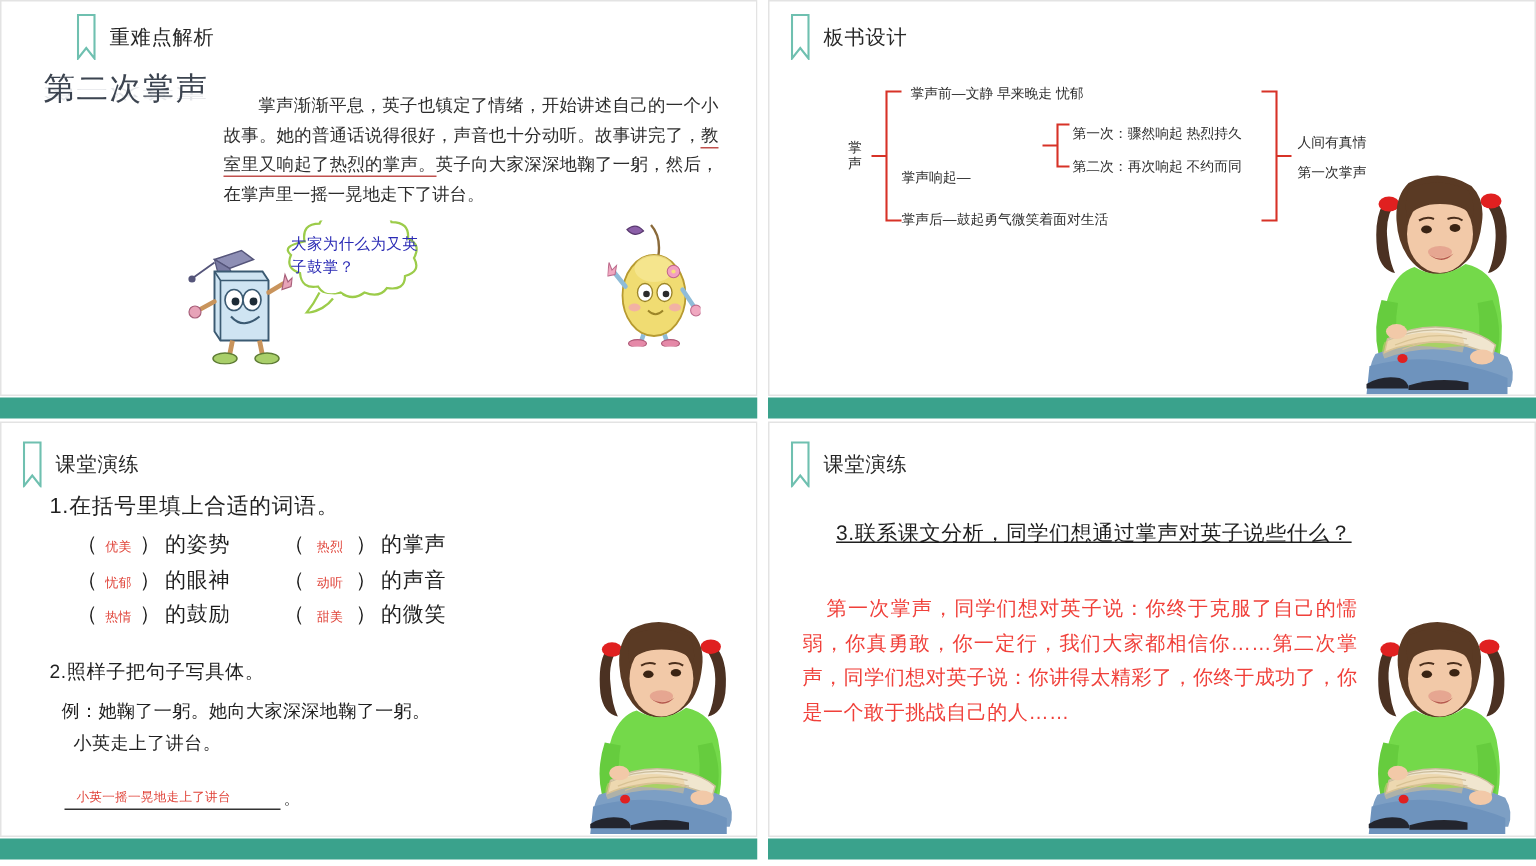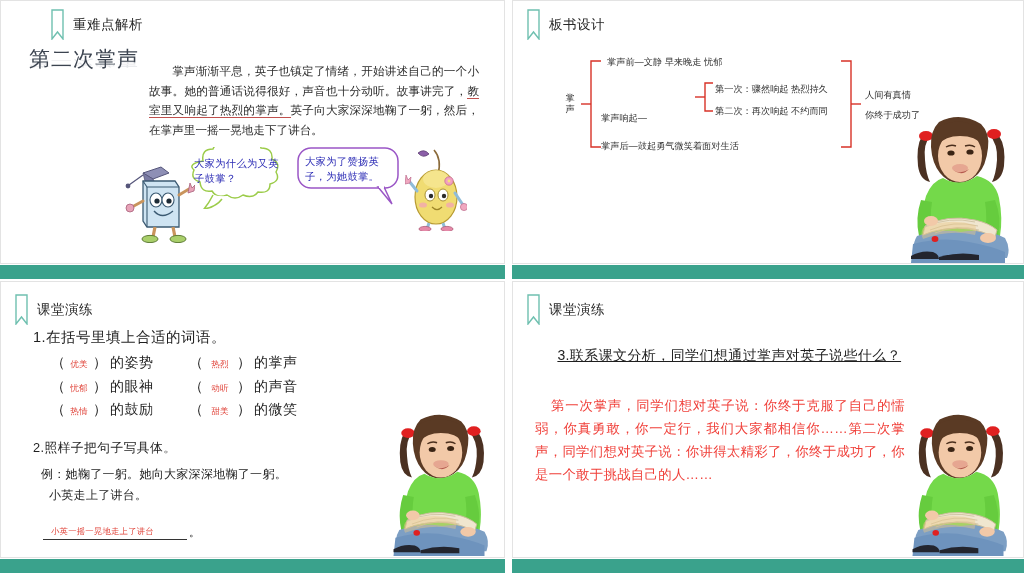--- a/index.html
+++ b/index.html
@@ -166,28 +166,20 @@
       <svg width="104" height="62" viewBox="0 0 104 62">
         <path d="M20 14 q-2 -12 10 -12 q4 -9 15 -6 q8 -8 18 -1 q12 -4 15 6 q12 0 11 11
                  q9 4 4 13 q5 9 -6 12 q0 10 -12 8 q-5 7 -15 3 q-8 6 -16 0 q-10 4 -15 -4
                  q-11 2 -12 -9 q-10 -3 -6 -12 q-7 -6 9 -9 Z" fill="#ffffff" stroke="#9ccc4a" stroke-width="1.5"></path>
         <path d="M30 48 q-4 8 -9 14 q12 -2 18 -10" fill="#ffffff" stroke="#9ccc4a" stroke-width="1.5"></path>
         <path d="M31 49 q6 2 14 1" fill="#ffffff" stroke="#ffffff" stroke-width="2"></path>
       </svg>
       <div class="txt">大家为什么为又英子鼓掌？</div>
     </div>
 
-    <div class="bub bub-purple">
-      <svg width="112" height="62" viewBox="0 0 112 62">
-        <rect x="2" y="2" width="100" height="40" rx="13" ry="13" fill="#ffffff" stroke="#9a56c6" stroke-width="1.5"></rect>
-        <path d="M82 41 L96 58 L88 41 Z" fill="#ffffff" stroke="#9a56c6" stroke-width="1.5"></path>
-        <path d="M83 41 L88 41" stroke="#ffffff" stroke-width="2"></path>
-      </svg>
-      <div class="txt">大家为了赞扬英子，为她鼓掌。</div>
-    </div>
   </div>
 
   <div class="slide s-tr">
 
     <div class="hdr" style="left:14px;top:8px;">
       <svg class="ribbon" viewBox="0 0 13 31">
         <path d="M1 1 H12 V30 L6.5 23 L1 30 Z" fill="#ffffff" stroke="#6fc0b0" stroke-width="1.4"></path>
       </svg>
       <span class="hdr-title">板书设计</span>
     </div>
@@ -204,21 +196,21 @@
         <path d="M278 12 H288 V98 H278" fill="none" stroke="#d73227" stroke-width="1.4"></path>
         <path d="M288 55 H298" fill="none" stroke="#d73227" stroke-width="1.4"></path>
       </svg>
       <div class="lbl" style="left:0px;top:44px;width:14px;white-space:normal;text-align:center;line-height:11px;">掌声</div>
       <div class="lbl" style="left:44px;top:7px;">掌声前—文静 早来晚走 忧郁</div>
       <div class="lbl" style="left:38px;top:49px;margin-top:14px;">掌声响起—</div>
       <div class="lbl" style="left:152px;top:34px;">第一次：骤然响起 热烈持久</div>
       <div class="lbl" style="left:152px;top:56px;">第二次：再次响起 不约而同</div>
       <div class="lbl" style="left:38px;top:91px;">掌声后—鼓起勇气微笑着面对生活</div>
       <div class="lbl" style="left:302px;top:40px;">人间有真情</div>
-      <div class="lbl" style="left:302px;top:60px;">你终于成功了</div>
+      <div class="lbl" style="left:302px;top:60px;">第一次掌声</div>
     </div>
 
     <svg class="girl girl-tr" viewBox="0 0 126 155">
       <g>
         <path d="M36 26 q-8 10 -6 26 q1 14 5 22 q-10 -2 -12 -16 q-2 -20 4 -30 Z" fill="#4b3122"></path>
         <path d="M94 26 q9 10 8 26 q-1 14 -5 22 q10 -2 12 -16 q2 -20 -5 -30 Z" fill="#4b3122"></path>
         <ellipse cx="31" cy="28" rx="7" ry="5" fill="#e02020"></ellipse>
         <ellipse cx="99" cy="26" rx="7" ry="5" fill="#e02020"></ellipse>
         <path d="M44 14 q21 -11 42 2 q9 9 7 24 q-2 18 -10 26 q-9 9 -19 9 q-11 0 -19 -10 q-8 -10 -9 -26 q-1 -16 8 -25 Z" fill="#5a3a24"></path>
         <ellipse cx="65" cy="48" rx="22" ry="26" fill="#f2c9a8"></ellipse>

